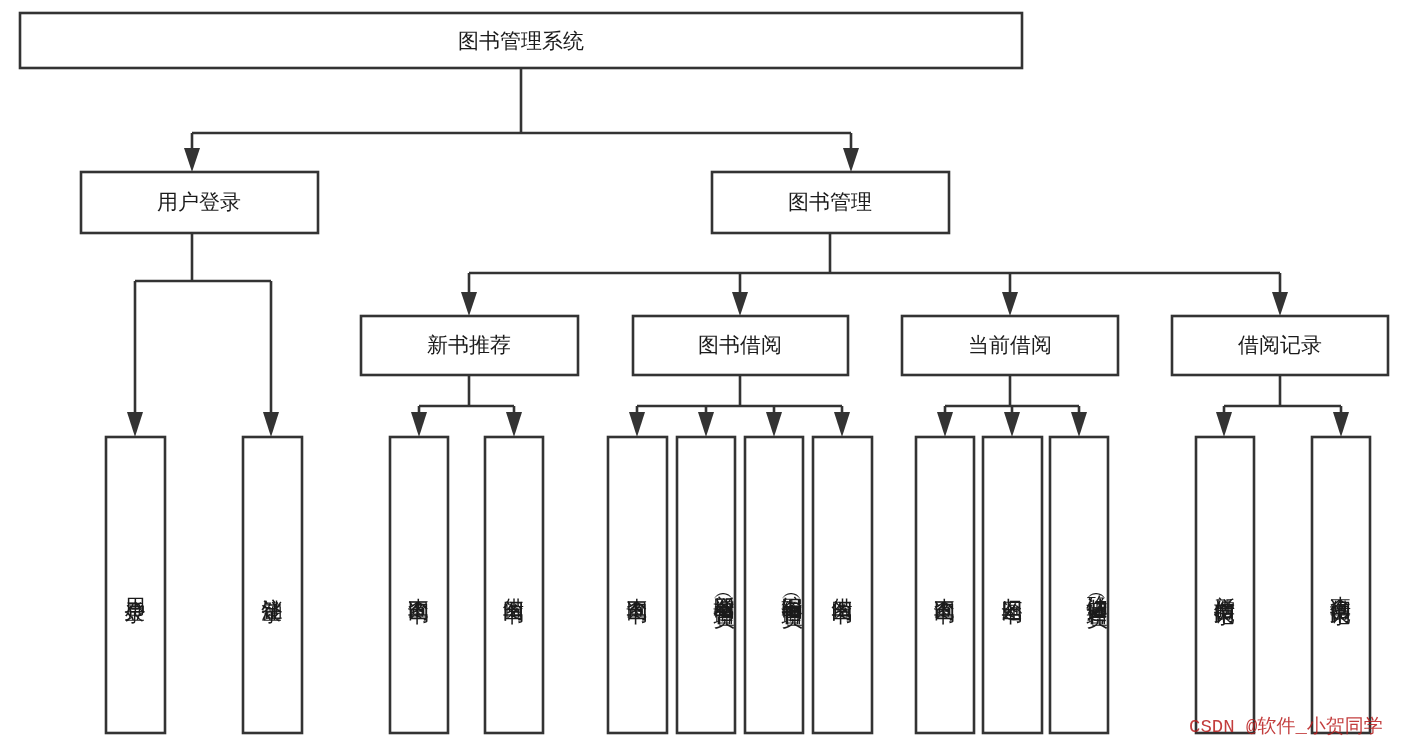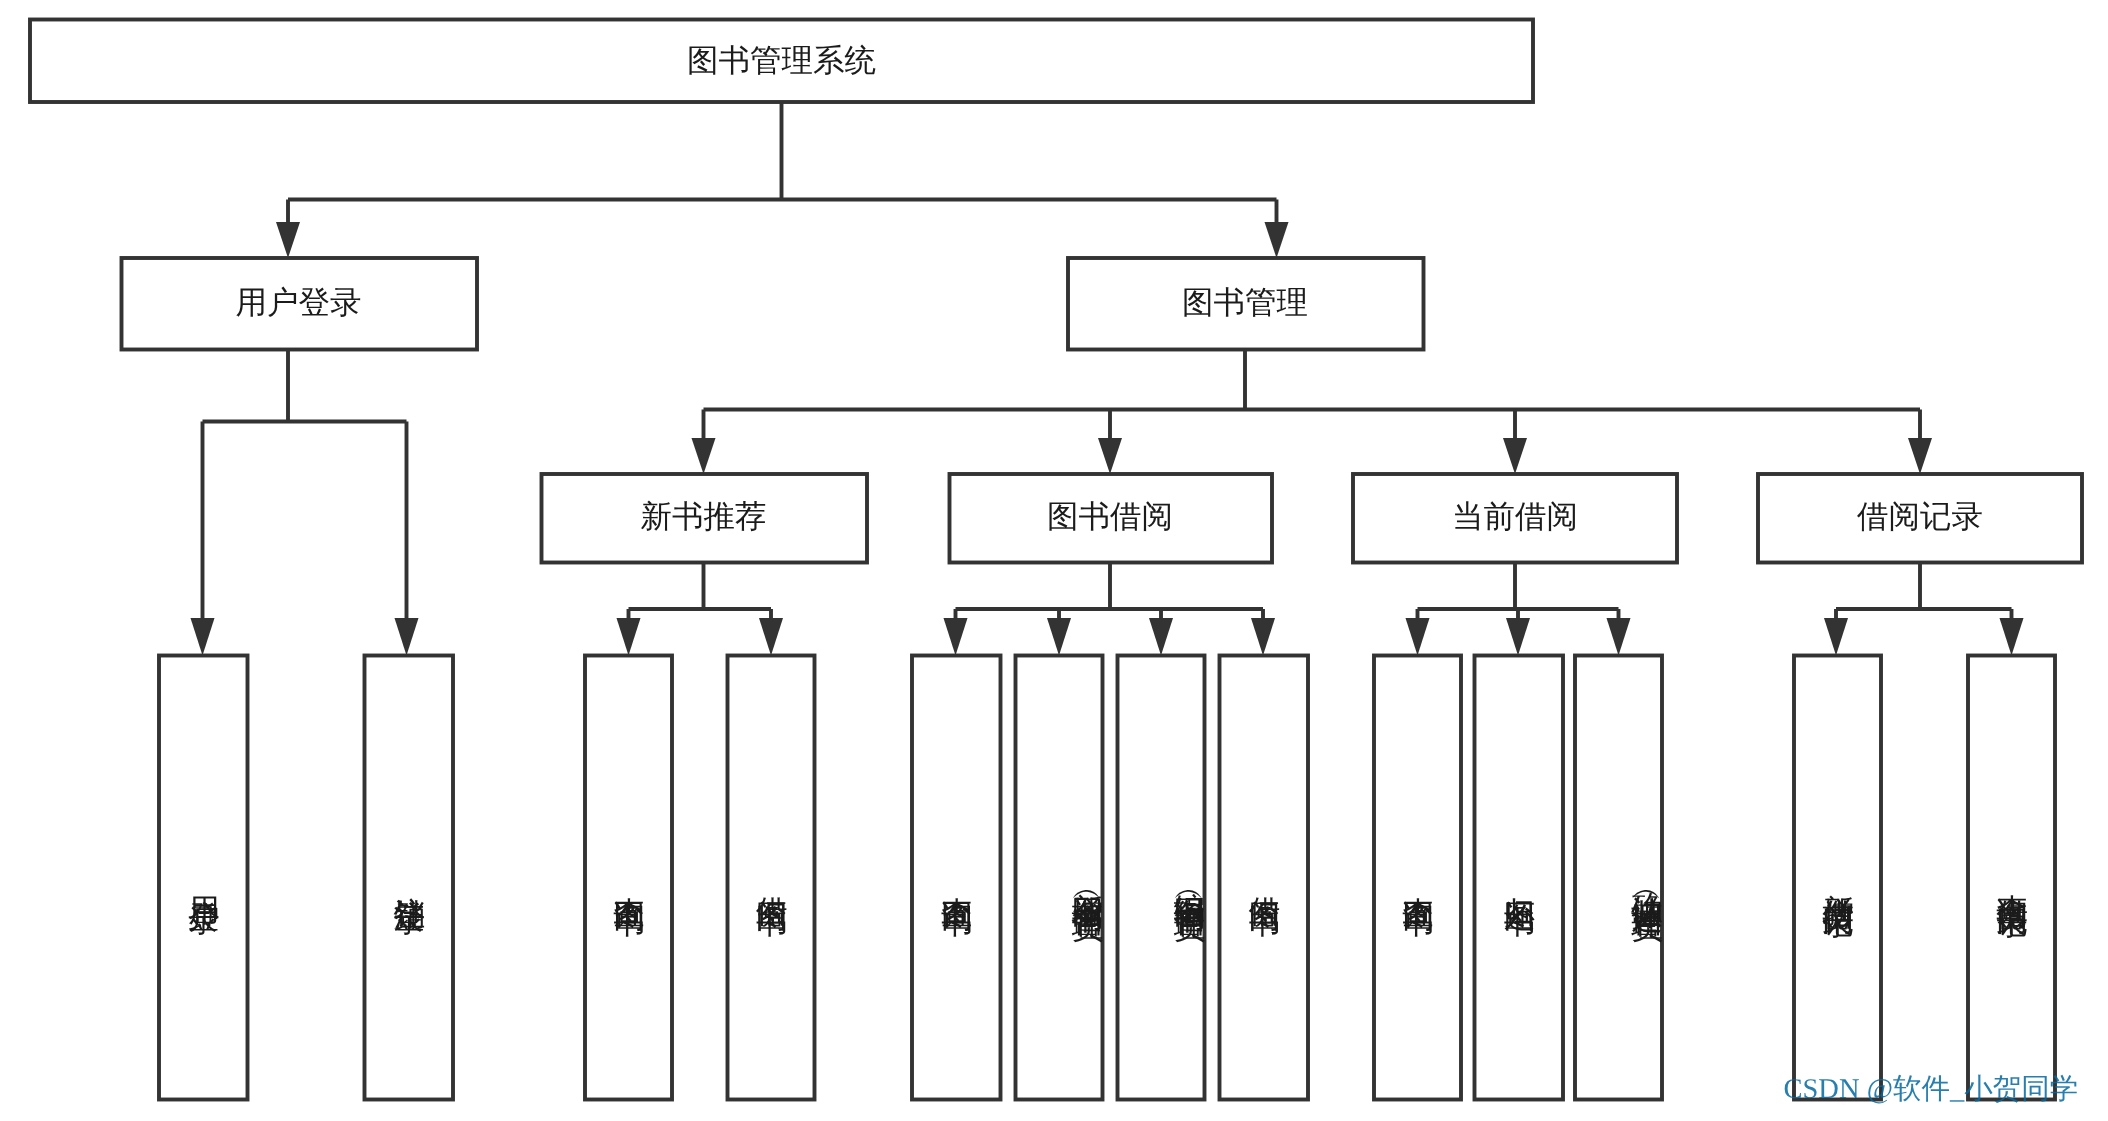--- a/index.html
+++ b/index.html
@@ -63,23 +63,23 @@
     justify-content: center;
     white-space: nowrap;
     pointer-events: none;
     user-select: none;
   }
   .leaf-label.centered {
     align-items: center;
   }
   .watermark {
     position: absolute;
-    font-family: Liberation Serif, serif;
+    font-family: Liberation Mono, monospace;
     font-size: 19px;
-    color: #0369a1;
+    color: #b91c1c;
     opacity: 0.85;
     white-space: nowrap;
     user-select: none;
   }
 </style>
 </head>
 <body>
 
 <div id="diagram-root">
 

